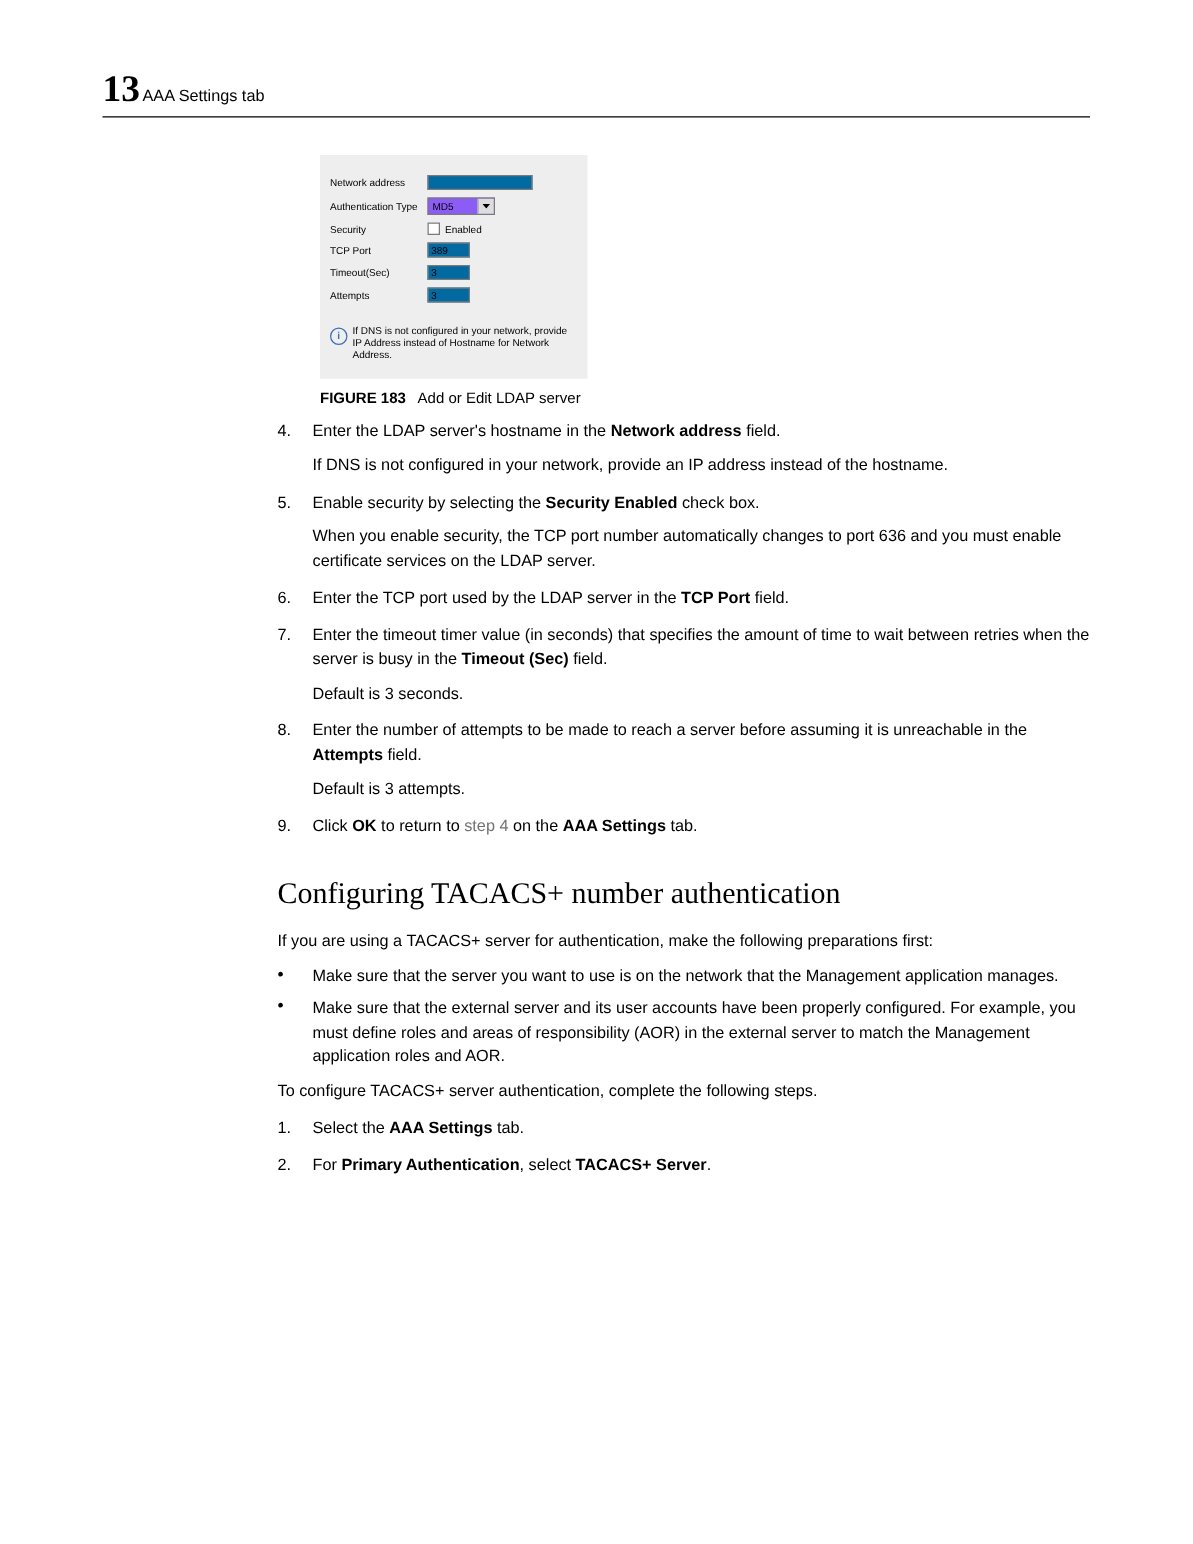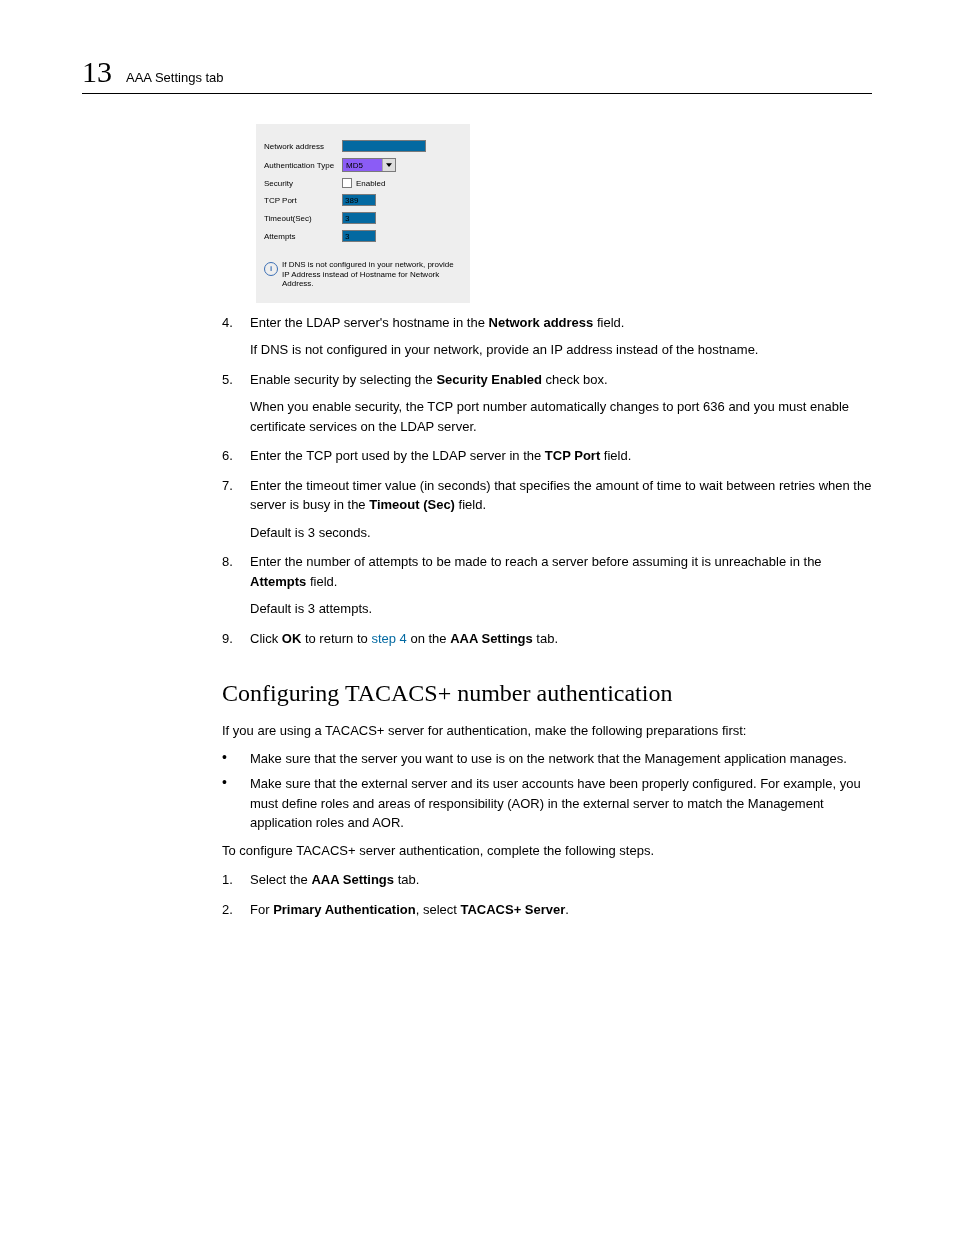--- a/index.html
+++ b/index.html
@@ -17,23 +17,23 @@
   }
   .header-row {
     display: flex;
     align-items: baseline;
     border-bottom: 1px solid #000;
     padding-bottom: 4px;
     margin-bottom: 30px;
   }
   .chapter-num {
     font-size: 30px;
-    font-weight: normal;
+    font-weight: bold;
     font-family: Georgia, 'Times New Roman', serif;
-    margin-right: 14px;
+    margin-right: 2px;
   }
   .header-title {
     font-size: 13px;
   }
   .figure-block {
     margin-left: 174px;
     margin-bottom: 10px;
   }
   .dialog {
     background: #eee;
@@ -124,21 +124,21 @@
     margin: 10px 0 6px 0;
     line-height: 1.5;
   }
   ol.steps > li .num {
     width: 28px;
     flex-shrink: 0;
   }
   ol.steps > li .content { flex: 1; }
   .sub { margin: 8px 0 8px 28px; line-height: 1.5; }
   .bold { font-weight: bold; }
-  .link { color: #0369a1; }
+  .link { color: #737373; }
   h2.section {
     font-family: Georgia, 'Times New Roman', serif;
     font-weight: normal;
     font-size: 24px;
     margin: 32px 0 14px 0;
   }
   .para { line-height: 1.5; margin: 8px 0; }
   ul.bullets {
     list-style: none;
     padding: 0;
@@ -207,20 +207,24 @@
         <span class="dlg-label">Attempts</span>
         <span class="dlg-input" style="width:34px;">3</span>
       </div>
 
       <div class="dlg-note">
         <span class="dlg-note-icon">i</span>
         <span>If DNS is not configured in your network, provide IP Address instead of Hostname for Network Address.</span>
       </div>
     </div>
 
+    <div class="figure-caption">
+      <b>FIGURE 183</b>&nbsp;&nbsp;
+      <span>Add or Edit LDAP server</span>
+    </div>
   </div>
 
   <div class="body-area">
     <ol class="steps" id="steps1">
         <li>
           <span class="num">4.</span>
           <span class="content">Enter the LDAP server's hostname in the <span class="bold">Network address</span> field.</span>
         </li>
         <div class="sub">If DNS is not configured in your network, provide an IP address instead of the hostname.</div>
         <li>

